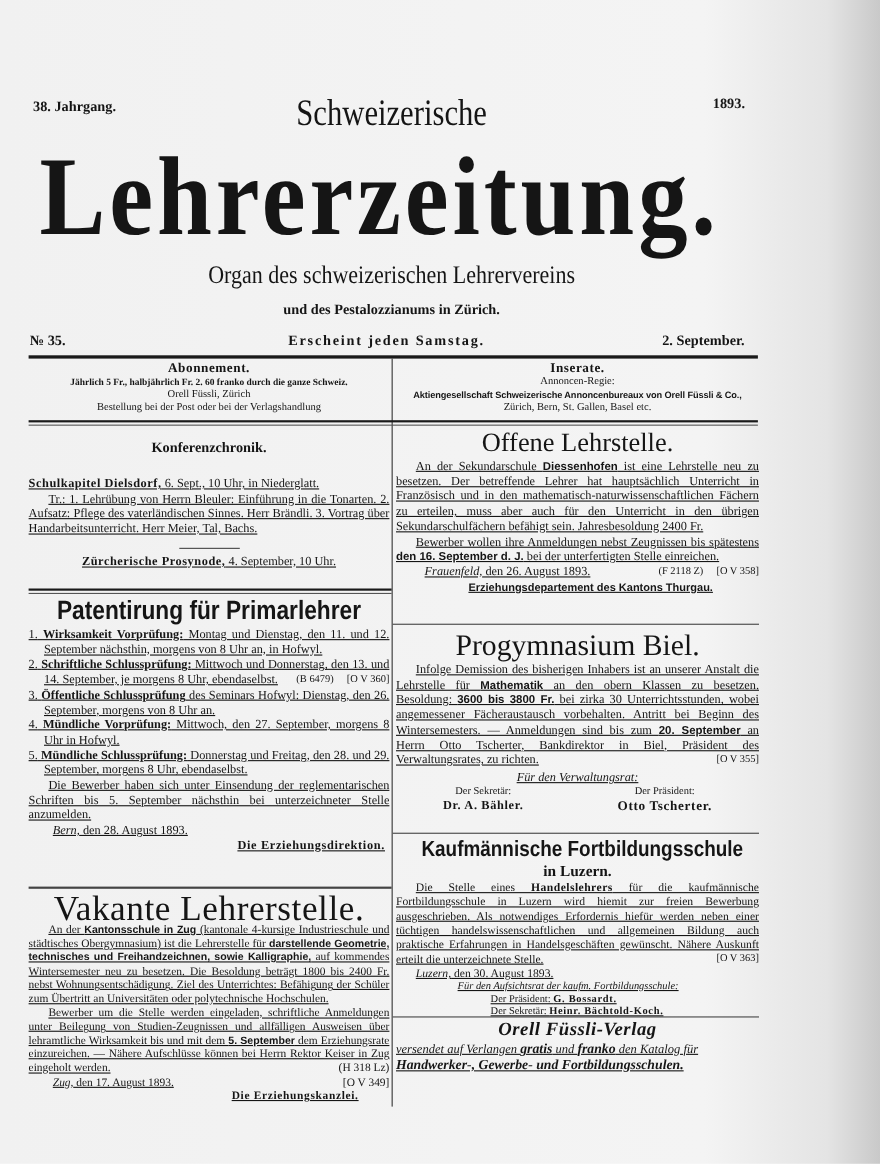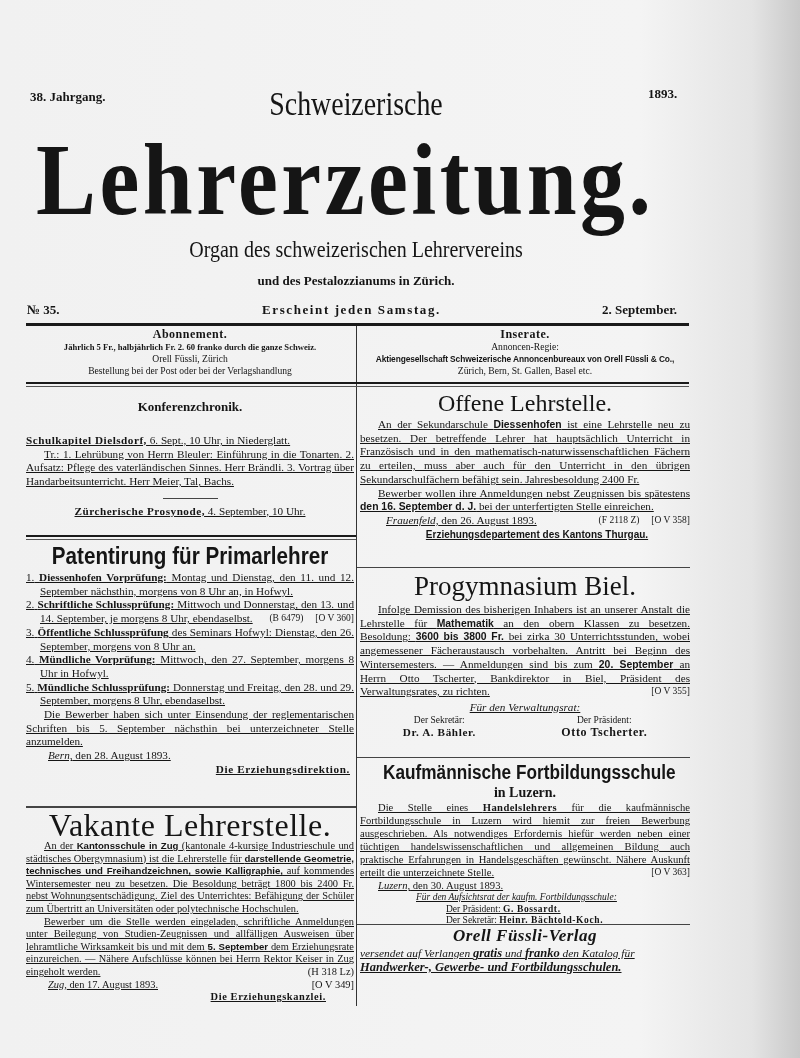--- a/index.html
+++ b/index.html
@@ -74,21 +74,21 @@
   <p><span class="bold" style="letter-spacing:0.5px;">Schulkapitel Dielsdorf,</span><span> 6. Sept., 10 Uhr, in Niederglatt.</span></p>
   <p class="indent">Tr.: 1. Lehrübung von Herrn Bleuler: Einführung in die Tonarten. 2. Aufsatz: Pflege des vaterländischen Sinnes. Herr Brändli. 3. Vortrag über Handarbeitsunterricht. Herr Meier, Tal, Bachs.</p>
   <div style="width:55px; height:1px; background:#444; margin:9px auto 6px auto;"></div>
   <p class="center"><span class="bold" style="letter-spacing:0.5px;">Zürcherische Prosynode,</span><span> 4. September, 10 Uhr.</span></p>
 </div>
 <div class="rule" style="left:26px; top:535px; width:330px; height:2px;"></div>
 <div class="rule" style="left:26px; top:539px; width:330px; height:1px; background:#555;"></div>
 
 <div class="col" style="left:26px; top:541px; width:328px;">
   <div class="sans bold center" style="font-size:24px; line-height:30px; transform:scaleX(0.86); transform-origin:164px 0; white-space:nowrap;">Patentirung für Primarlehrer</div>
-  <p class="hang"><span>1.</span> <span class="bold">Diessenhofen Vorprüfung:</span><span> Montag und Dienstag, den 11. und 12. September nächsthin, morgens von 8 Uhr an, in Hofwyl.</span></p>
+  <p class="hang"><span>1.</span> <span class="bold">Wirksamkeit Vorprüfung:</span><span> Montag und Dienstag, den 11. und 12. September nächsthin, morgens von 8 Uhr an, in Hofwyl.</span></p>
   <p class="hang"><span>2.</span> <span class="bold">Schriftliche Schlussprüfung:</span><span> Mittwoch und Donnerstag, den 13. und 14. September, je morgens 8 Uhr, ebendaselbst.</span> <span class="ref small" style="white-space:pre; line-height:13.7px;">(B 6479)     [O V 360]</span></p>
   <p class="hang"><span>3.</span> <span class="bold">Öffentliche Schlussprüfung</span><span> des Seminars Hofwyl: Dienstag, den 26. September, morgens von 8 Uhr an.</span></p>
   <p class="hang"><span>4.</span> <span class="bold">Mündliche Vorprüfung:</span><span> Mittwoch, den 27. September, morgens 8 Uhr in Hofwyl.</span></p>
   <p class="hang"><span>5.</span> <span class="bold">Mündliche Schlussprüfung:</span><span> Donnerstag und Freitag, den 28. und 29. September, morgens 8 Uhr, ebendaselbst.</span></p>
   <p class="indent">Die Bewerber haben sich unter Einsendung der reglementarischen Schriften bis 5. September nächsthin bei unterzeichneter Stelle anzumelden.</p>
   <p class="indent" style="text-indent:22px;"><span class="ital">Bern,</span><span> den 28. August 1893.</span></p>
   <p class="right sig" style="padding-right:4px;">Die Erziehungsdirektion.</p>
 </div>
 <div class="rule" style="left:26px; top:806px; width:330px; height:2px; background:#444;"></div>
 

